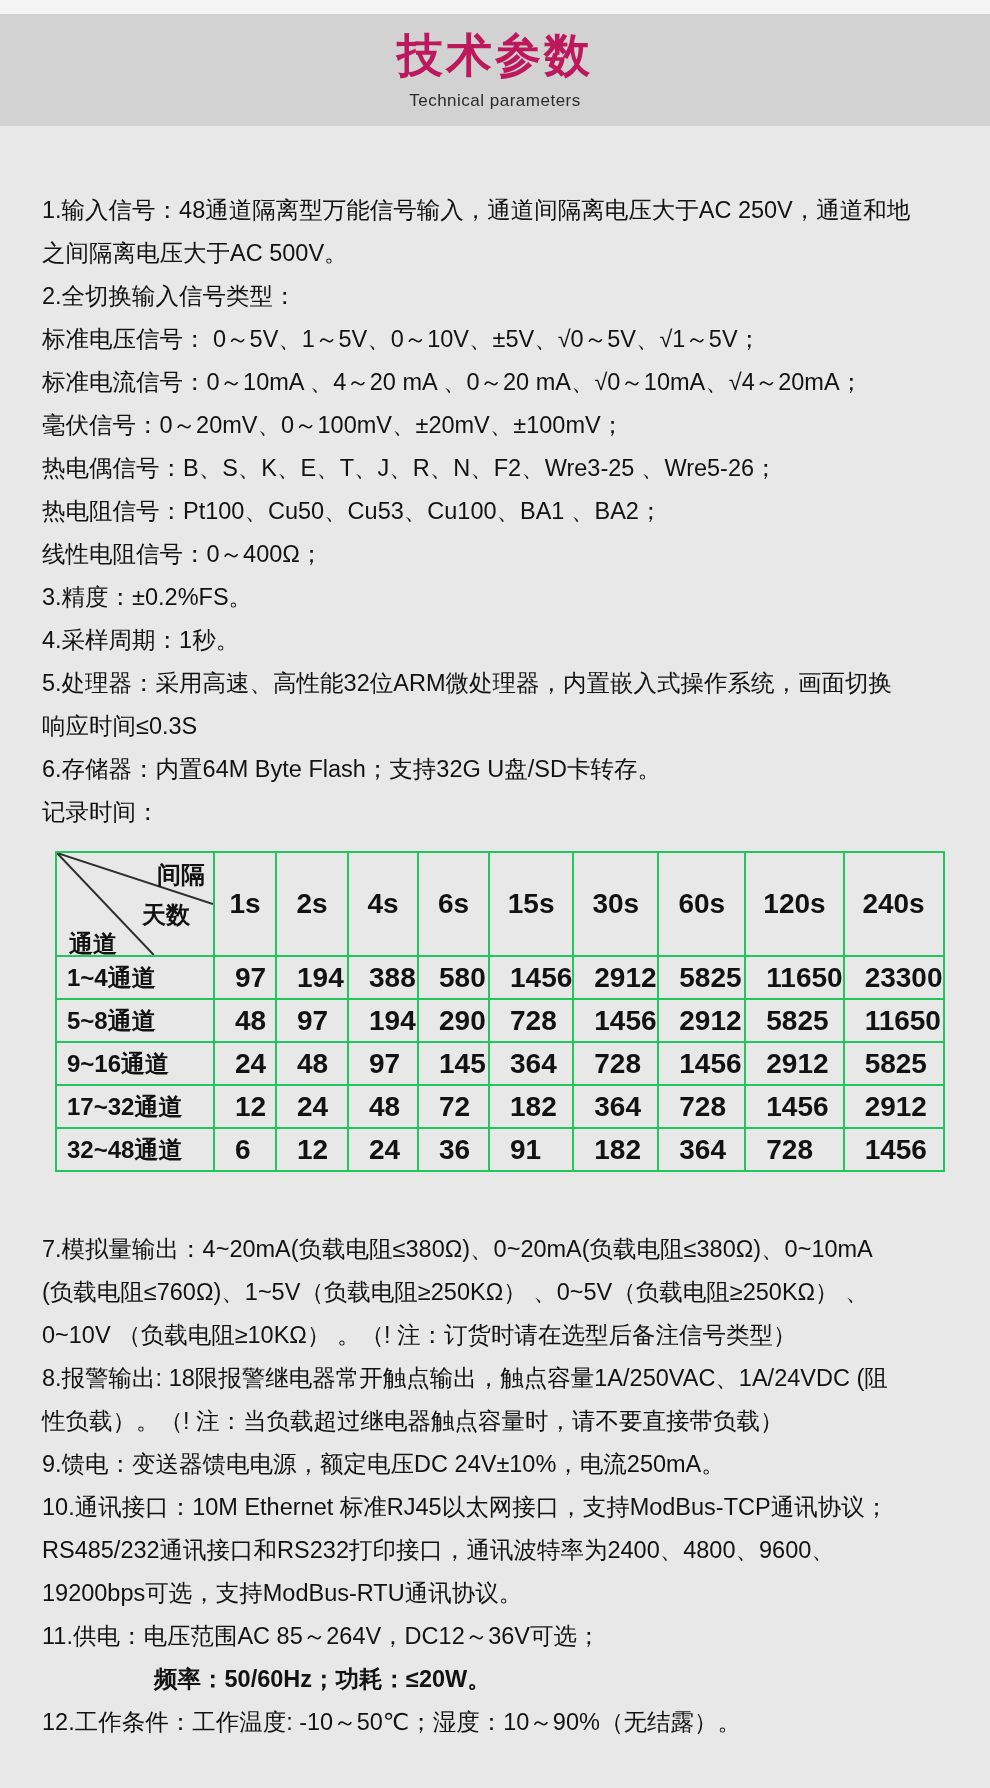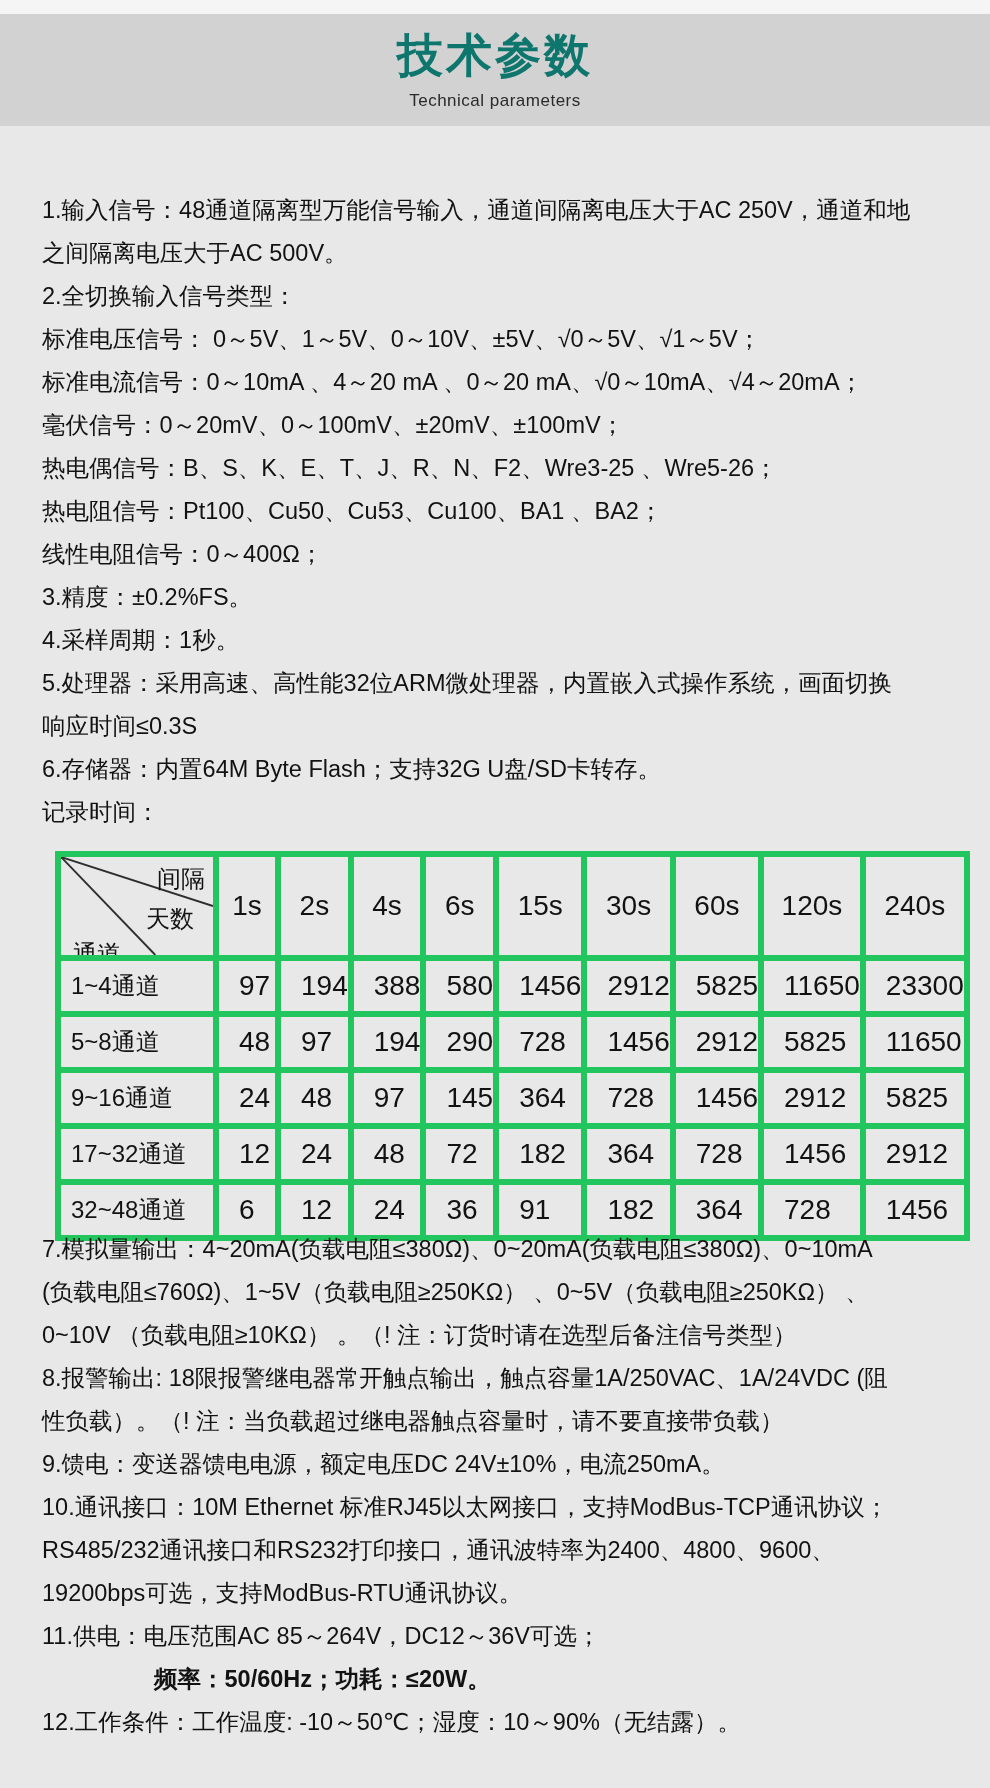--- a/index.html
+++ b/index.html
@@ -23,21 +23,21 @@
   .header-band {
     position:absolute; top:14px; left:0;
     width:100%; height:112px;
     background:#d3d2d2;
     text-align:center;
   }
   .page-title {
     padding-top:14px;
     font-size:46px;
     font-weight:700;
-    color:#0f766e;
+    color:#be185d;
     letter-spacing:3px;
     line-height:1.2;
   }
   .page-subtitle {
     font-size:17px;
     color:#2a2a2a;
     letter-spacing:0.5px;
     margin-top:8px;
   }
   .specs {
@@ -51,22 +51,22 @@
   .specs-bottom { top:1228px; }
   .spec-line { white-space:nowrap; }
   .spec-line.indent { padding-left:112px;font-weight:bold; }
 
   .rec-table {
     position:absolute; left:55px; top:851px;
     border-collapse:collapse;
     table-layout:fixed;
   }
   .rec-table th, .rec-table td {
-    border:6px solid #22c55e;
-    font-weight:400;
+    border:2px solid #22c55e;
+    font-weight:700;
     white-space:nowrap;
     overflow:hidden;
   }
   .rec-table thead th { height:104px; }
   .interval-th {
     font-size:28px;
     text-align:center;
     color:#121212;
   }
   .corner-cell {
@@ -78,23 +78,23 @@
     width:100%; height:100%;
     display:block;
   }
   .corner-cell .c-label {
     position:absolute;
     font-size:24px;
     color:#121212;
   }
   .c-interval { top:6px;  right:8px;  }
   .c-days     { top:46px; left:85px;  }
-  .c-channel  { top:81px; left:12px;  }
-
-  .rec-table tbody tr { height:56px; }
+  .c-channel  { top:75px; left:12px;  }
+
+  .rec-table tbody tr { height:43px; }
   .row-label {
     font-size:24px;
     text-align:left;
     padding-left:10px;
   }
   .rec-table tbody td {
     font-size:28px;
     text-align:left;
     padding-left:20px;
   }

